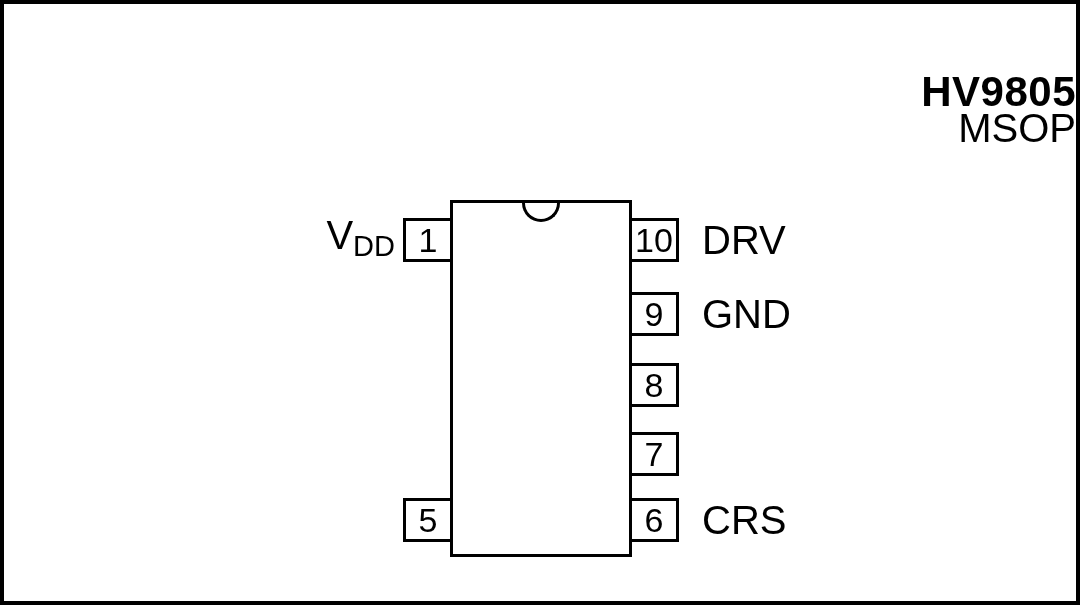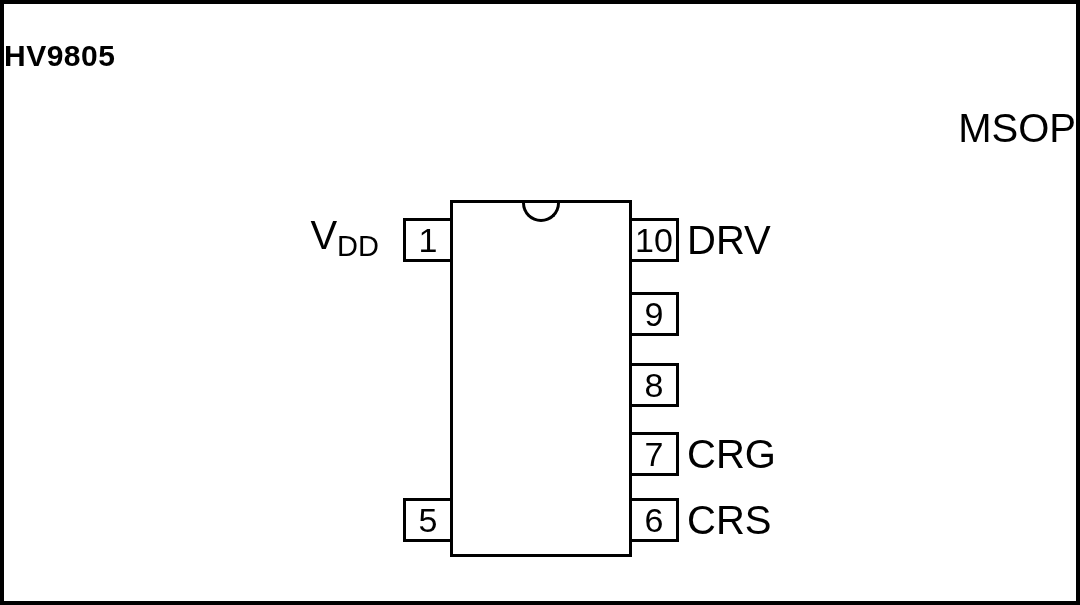--- a/index.html
+++ b/index.html
@@ -11,25 +11,25 @@
   .canvas {
     position: relative;
     width: 1080px;
     height: 605px;
     background: #ffffff;
     border: 4px solid #000000;
     overflow: hidden;
   }
   .title {
     position: absolute;
-    top: 35px;
+    top: 64px;
     left: 0;
     width: 100%;
-    text-align: left;
-    font-size: 30px;
+    text-align: right;
+    font-size: 42px;
     font-weight: bold;
     letter-spacing: 0.5px;
   }
   .subtitle {
     position: absolute;
     top: 102px;
     left: 0;
     width: 100%;
     text-align: right;
     font-size: 40px;
@@ -82,22 +82,22 @@
     font-size: 34px;
     font-weight: 400;
     flex: 0 0 auto;
   }
   .pin-label {
     font-size: 40px;
     font-weight: 400;
     white-space: nowrap;
     line-height: 44px;
   }
-  .pin-row.left .pin-label { margin-right: 24px; }
-  .pin-row.right .pin-label { margin-left: 8px; }
+  .pin-row.left .pin-label { margin-right: 8px; }
+  .pin-row.right .pin-label { margin-left: 23px; }
   .sub {
     font-size: 29px;
     vertical-align: -7px;
   }
 </style>
 </head>
 <body>
 
 <div class="canvas">
 
@@ -120,29 +120,29 @@
     <div class="pin-box">5</div>
   </div>
 
   <div class="pin-row right" style="top:214px">
     <div class="pin-box">10</div>
     <div class="pin-label">DRV</div>
   </div>
 
   <div class="pin-row right" style="top:288px">
     <div class="pin-box">9</div>
+    <div class="pin-label">GND</div>
   </div>
 
   <div class="pin-row right" style="top:359px">
     <div class="pin-box">8</div>
   </div>
 
   <div class="pin-row right" style="top:428px">
     <div class="pin-box">7</div>
-    <div class="pin-label">CRG</div>
   </div>
 
   <div class="pin-row right" style="top:494px">
     <div class="pin-box">6</div>
     <div class="pin-label">CRS</div>
   </div>
 
 </div>
 
 </body></html>

